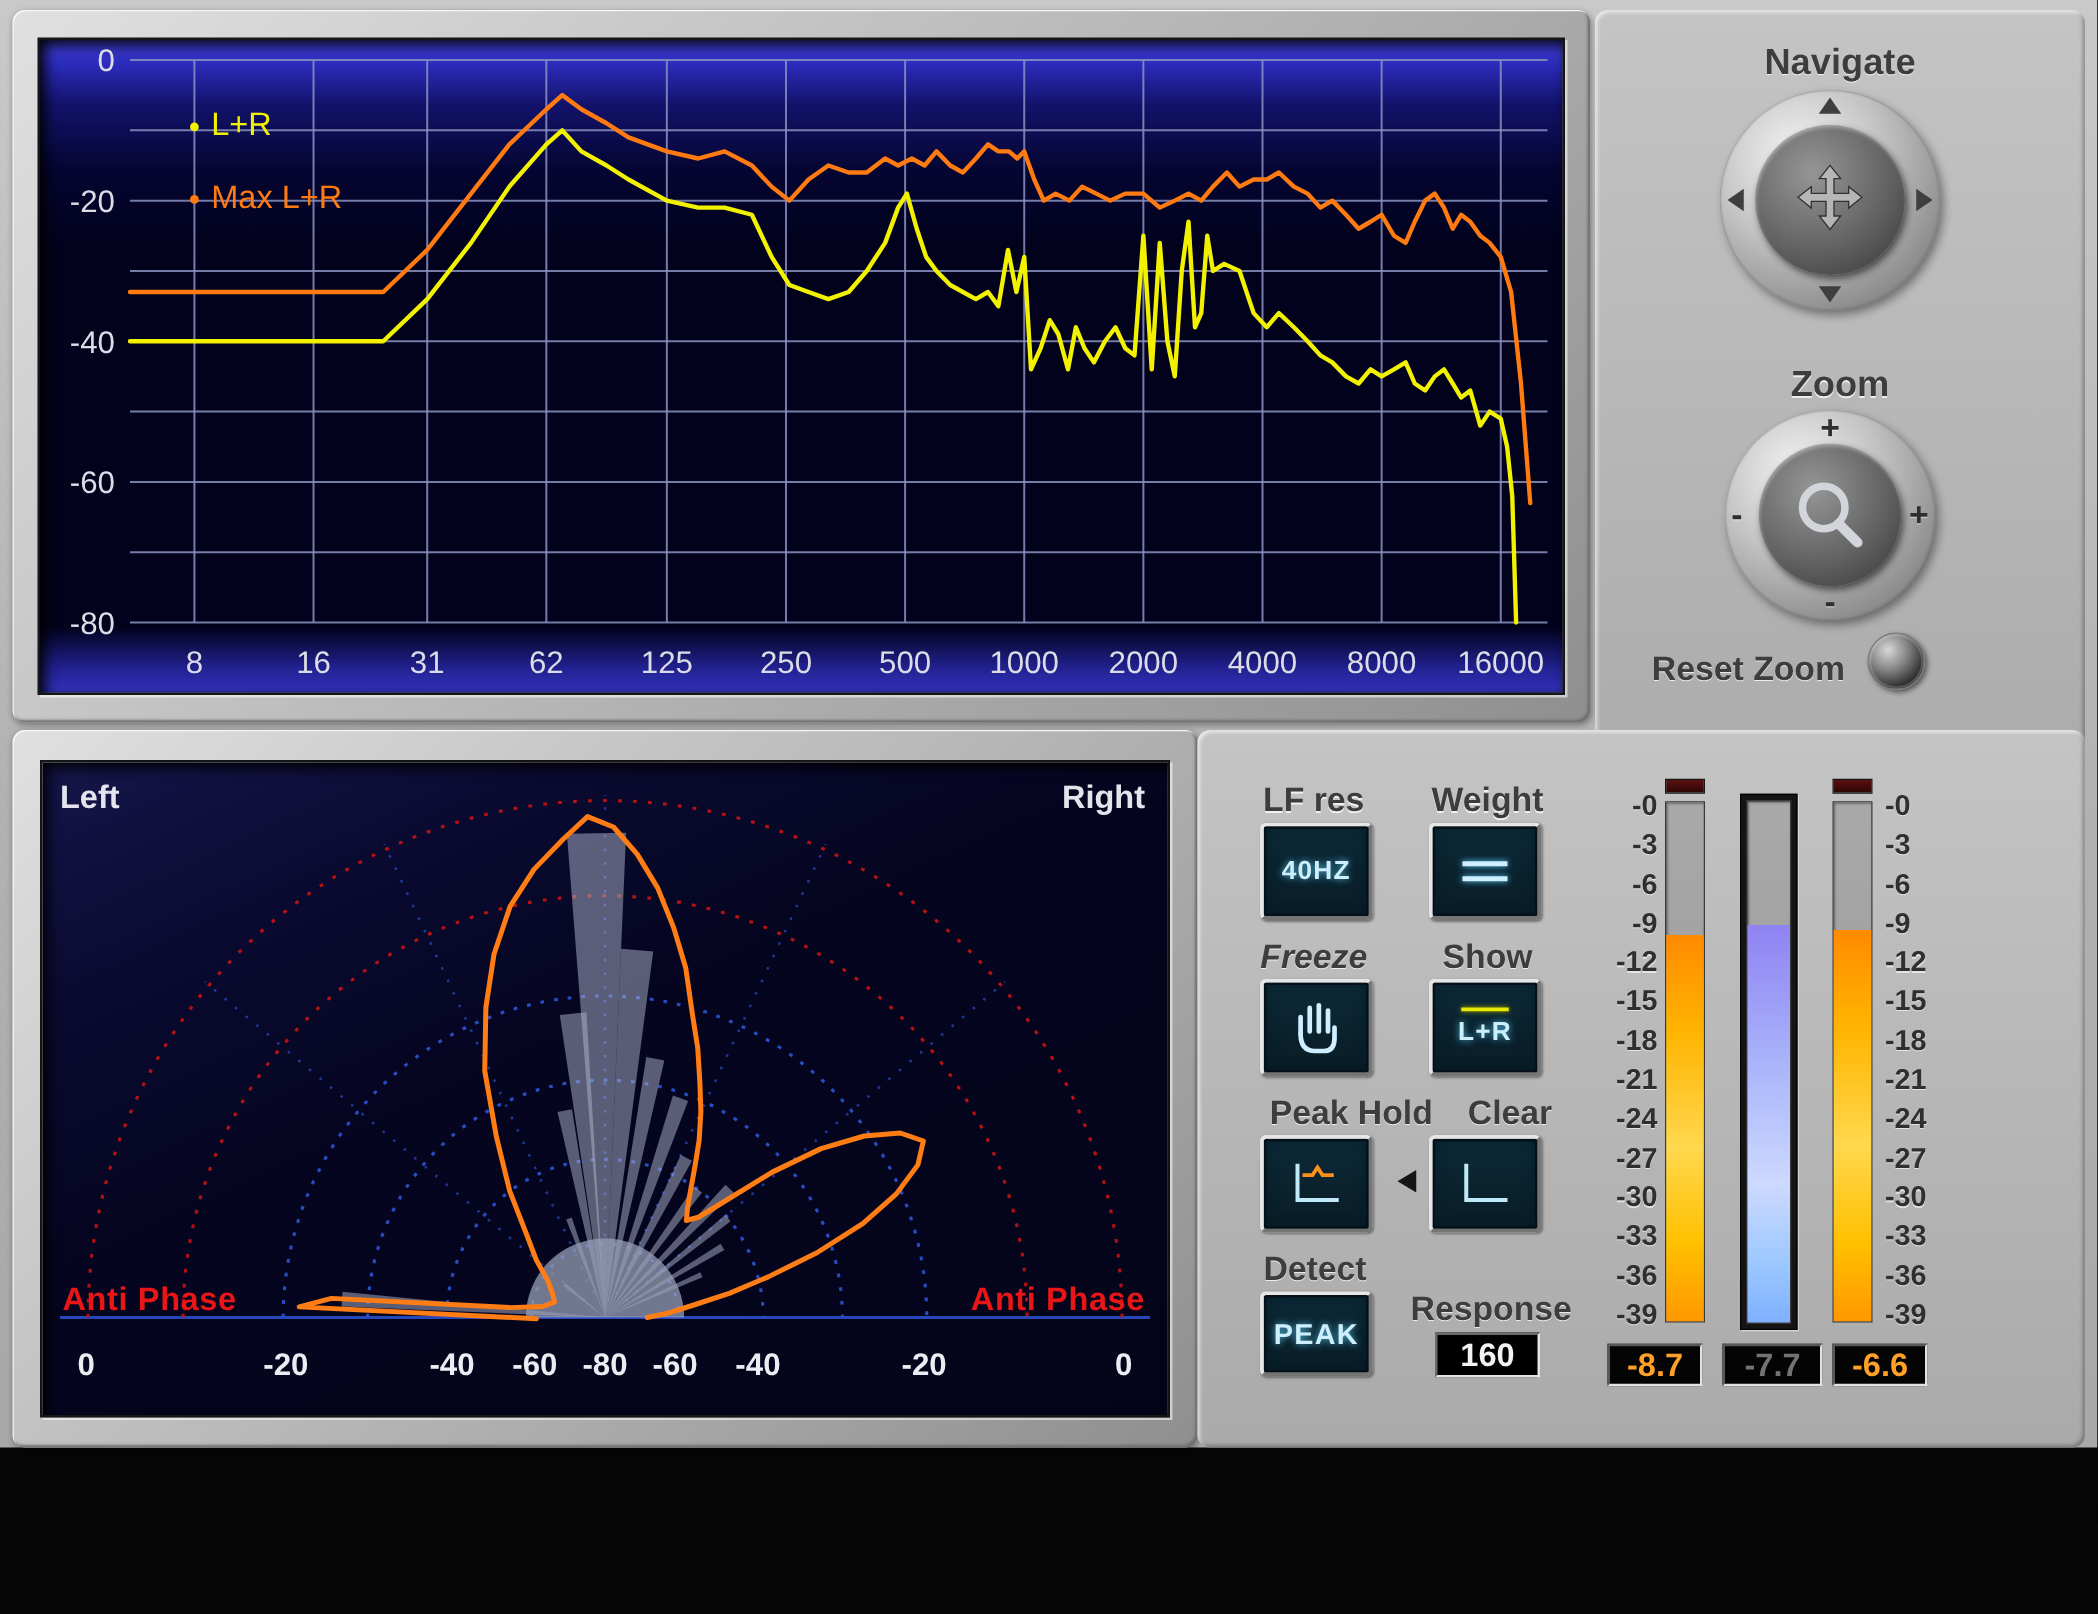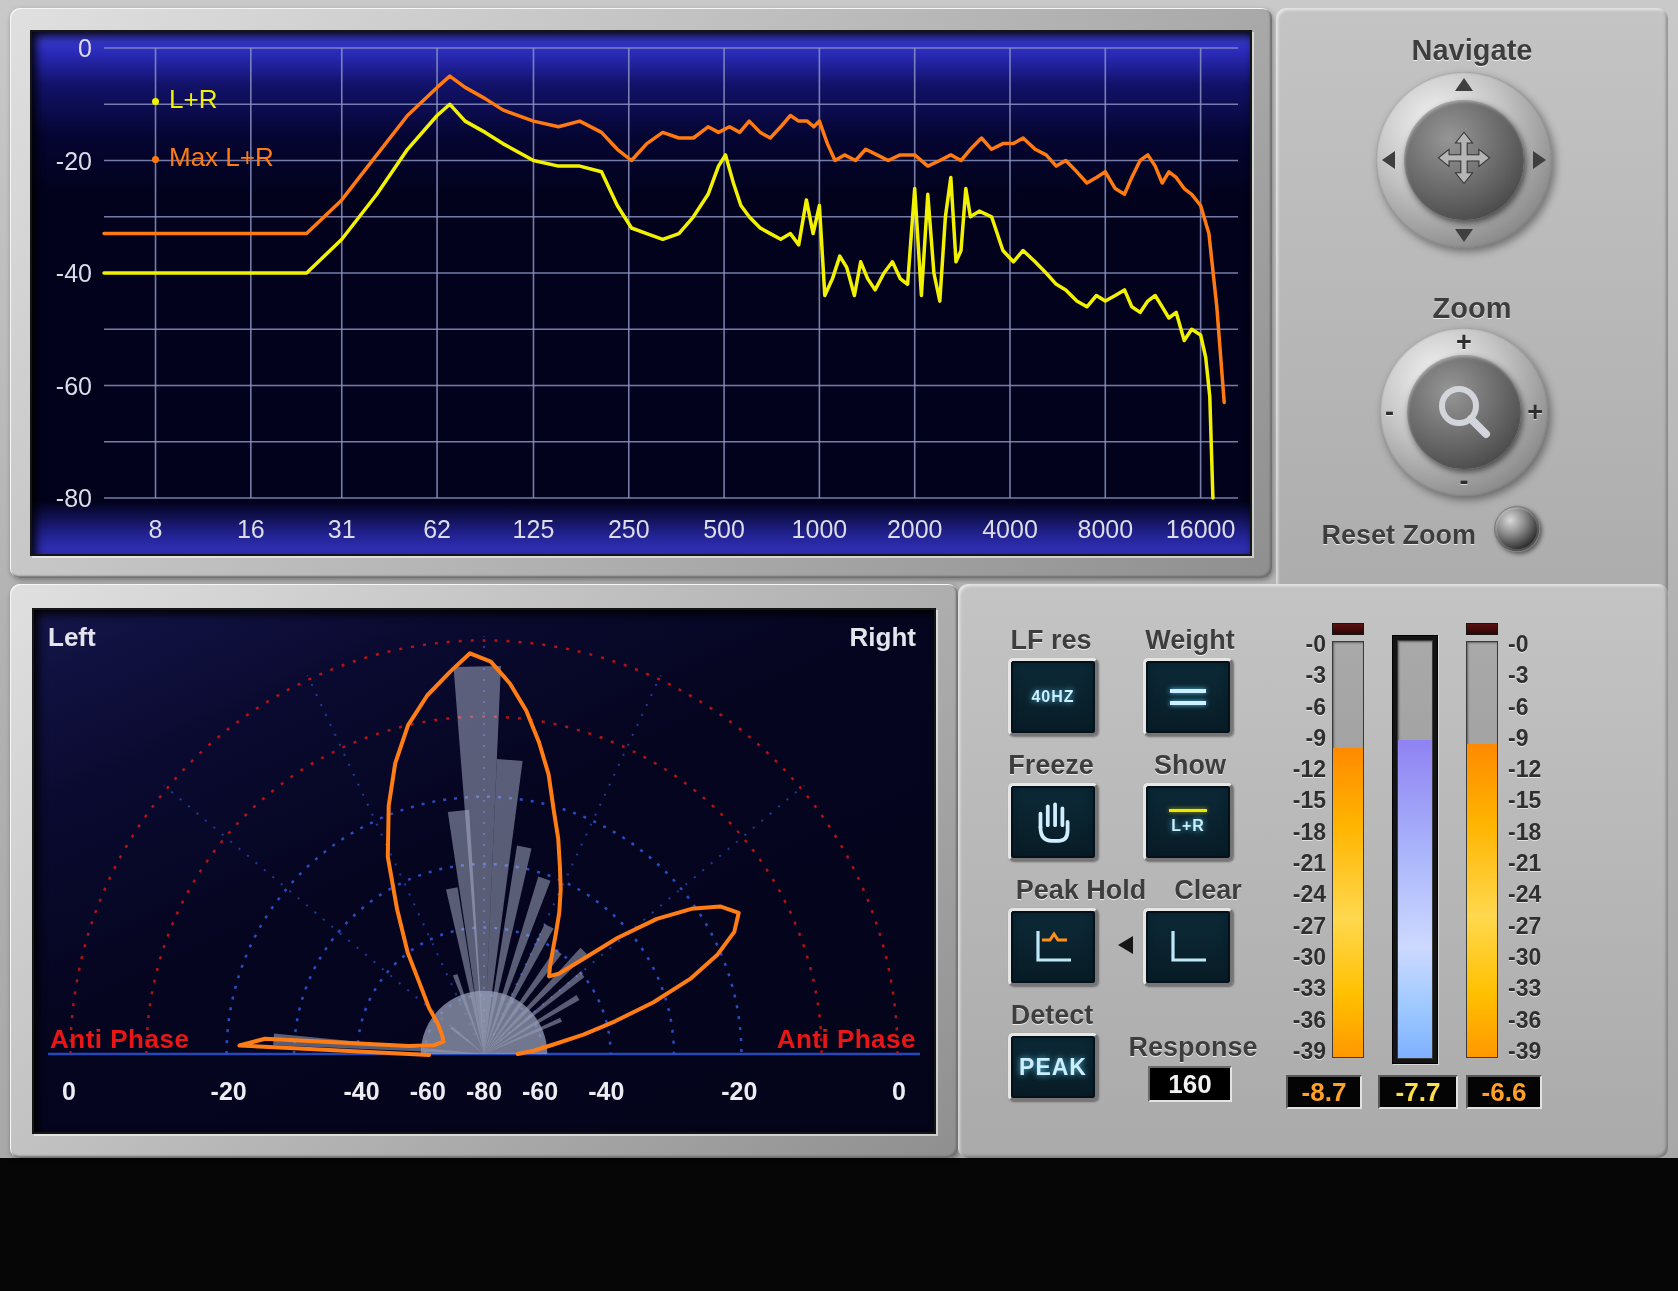--- a/index.html
+++ b/index.html
@@ -62,21 +62,21 @@
   .zmark.r { top:50%; transform:translateY(-50%); right:5px; }
   .sphere-btn { position:absolute; width:46px; height:46px; border-radius:50%; border:1px solid #7a7a7a;
           background:radial-gradient(circle at 35% 30%, #d8d8d8, #8a8a8a 35%, #333 70%, #101010);
           box-shadow:inset 0 0 0 2px rgba(255,255,255,.18), 2px 2px 4px rgba(0,0,0,.5); }
 
   
   .btn { position:absolute; background:linear-gradient(180deg,#0d2a38,#081c26);
          border:3px solid; border-color:#e6e6e6 #757575 #757575 #e6e6e6; border-radius:5px;
          box-shadow: inset 0 0 0 2px #061018, inset 0 0 12px rgba(0,25,35,.9), 1px 1px 2px rgba(0,0,0,.4);
          display:flex; flex-direction:column; align-items:center; justify-content:center; cursor:pointer; }
-  .btn-text { color:#cdeefb; font-size:16px; font-weight:bold; letter-spacing:1px;
+  .btn-text { color:#cdeefb; font-size:21px; font-weight:bold; letter-spacing:1px;
               text-shadow:0 0 6px rgba(90,200,240,.9); }
   .wlines { width:36px; height:18px; position:relative; }
   .wlines::before,.wlines::after { content:""; position:absolute; left:0; right:0; height:4px;
               background:#cfeeff; box-shadow:0 0 5px #55c8f2; }
   .wlines::before { top:1px; } .wlines::after { bottom:1px; }
   .yline { display:block; width:38px; height:3px; background:#e8e800; margin:0 auto 5px;
            box-shadow:0 0 4px #aaa800; }
   .pointer { position:absolute; width:0; height:0; border-top:9px solid transparent;
              border-bottom:9px solid transparent; border-right:15px solid #161616; }
   .resp-box { position:absolute; background:#000; border:2px solid; border-color:#6a6a6a #e4e4e4 #e4e4e4 #6a6a6a;
@@ -94,21 +94,21 @@
   .fill-orange { background:linear-gradient(180deg,#ff8a00 0%,#ffb400 25%,#ffd84e 55%,#ffc000 80%,#ff9800 100%); }
   .fill-blue   { background:linear-gradient(180deg,#8f82f2 0%,#a9b4fa 35%,#cdd9ff 65%,#9cc8ff 85%,#7fb0ff 100%); }
   .meter-cap { position:absolute; top:39px; width:32px; height:12px; border:1px solid #161616;
                background:linear-gradient(180deg,#5a1010,#2e0606); }
   .meter-mid-frame { position:absolute; top:51px; width:46px; height:429px; background:#141414;
                border:1px solid #000; box-shadow:1px 1px 0 rgba(255,255,255,.5); }
   .meter-mid-frame .meter { left:4px; top:4px; width:36px; height:419px; }
   .readout { position:absolute; top:491px; height:34px; background:#040404; border:2px solid;
              border-color:#585858 #e2e2e2 #e2e2e2 #585858; display:flex; align-items:center;
              justify-content:center; font-size:26px; font-weight:bold; }
-  .ro-orange { color:#ffa028; } .ro-blue { color:#fde047; }
+  .ro-orange { color:#ffa028; } .ro-blue { color:#737373; }
 
   
   .bottom-bar { position:absolute; left:0; top:1158px; width:1678px; height:46px;
                 background:linear-gradient(180deg,#f0f0f0,#b8b8b8 40%,#8d8d8d);
                 border-top:1px solid #fdfdfd; box-shadow:0 -2px 0 #565656; }
   .bar-title { position:absolute; right:56px; top:50%; transform:translateY(-50%);
                font-size:31px; font-weight:bold; color:#0d0d0d;
                text-shadow:1px 1px 1px rgba(255,255,255,.7); }
   .screw { position:absolute; top:50%; transform:translateY(-50%); width:26px; height:26px;
            border-radius:50%;
@@ -259,21 +259,21 @@
       <div class="ctl-label" style="left:28px;top:41px;width:130px;">LF res</div>
       <div class="btn" style="left:50px;top:74px;width:90px;height:78px;">
         <span class="btn-text">40HZ</span>
       </div>
 
       <div class="ctl-label" style="left:167px;top:41px;width:130px;">Weight</div>
       <div class="btn" style="left:185px;top:74px;width:90px;height:78px;">
         <span class="wlines"></span>
       </div>
 
-      <div class="ctl-label" style="left:28px;top:166px;width:130px;">Freeze</div>
+      <div class="ctl-label" style="left:28px;top:166px;width:130px;font-style:italic;">Freeze</div>
       <div class="btn" style="left:50px;top:199px;width:90px;height:78px;">
         <svg width="46" height="48" viewBox="0 0 44 46" style="position:static;">
           <g fill="none" stroke="#cfeeff" stroke-width="3.6" stroke-linecap="round">
             <path d="M10 28 V15"></path>
               <path d="M17 26 V8"></path>
               <path d="M24 26 V6"></path>
               <path d="M31 26 V10"></path>
             <path d="M10 28 q0 13 11 13 h7 q8 0 8 -10 V23"></path>
           </g>
         </svg>

